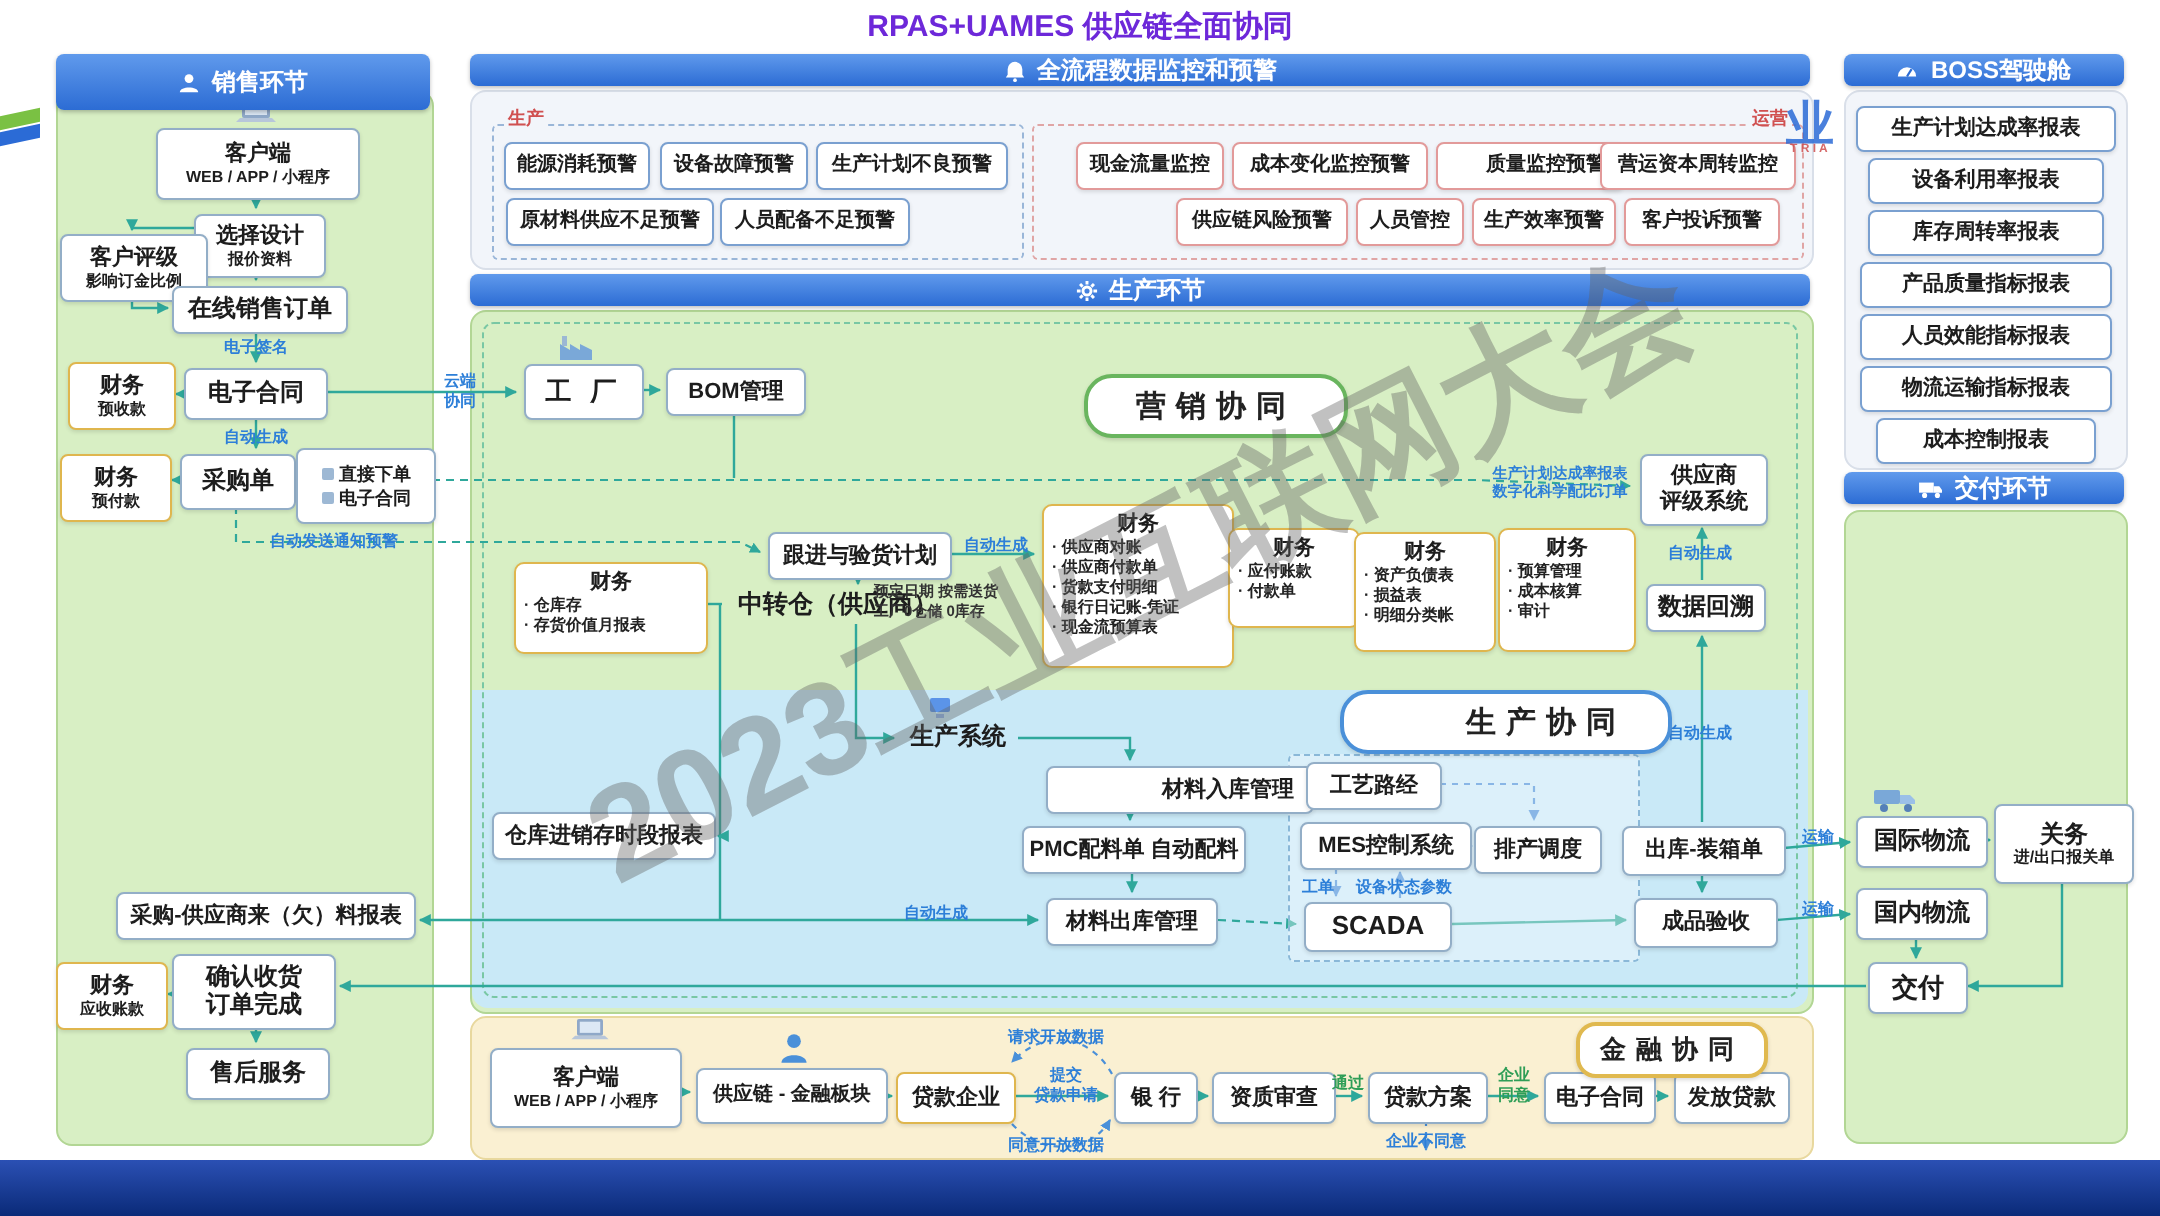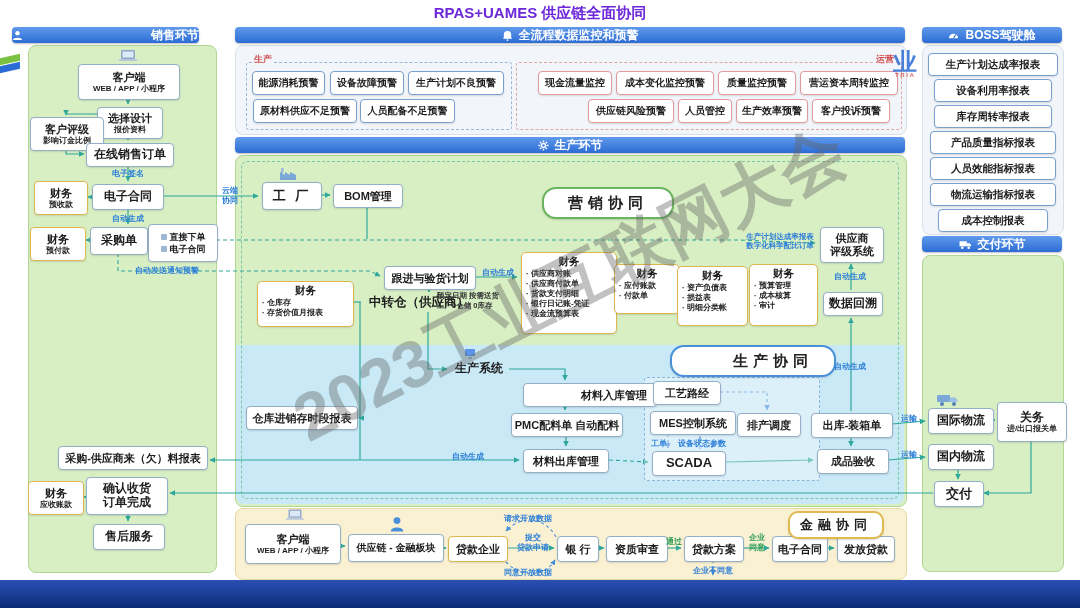--- a/index.html
+++ b/index.html
@@ -134,21 +134,21 @@
     <path d="M668,434 L668,448" marker-end="url(#mb)"></path>
     <path d="M700,449 L700,436" marker-end="url(#mb)"></path>
     <path d="M734,423 L736,423" marker-end="url(#mb)"></path>
     <path d="M720,392 L767,392 L767,410" marker-end="url(#mb)"></path>
     <path d="M556,537 C545,517 522,514 506,531" marker-end="url(#mb)"></path>
     <path d="M506,562 C521,578 545,577 555,560" marker-end="url(#mb)"></path>
     <path d="M713,560 L713,575" marker-end="url(#mb)"></path>
   </g>
 </svg>
 
-<div class="hd" style="left:12px;top:27px;width:187px;height:16px;justify-content:space-between;">
+<div class="hd" style="left:28px;top:27px;width:187px;height:28px;">
   <svg width="11" height="11" viewBox="0 0 12 12">
       <circle cx="6" cy="3.6" r="2.4" fill="#fff"></circle>
       <path d="M1 11c0-3.4 10-3.4 10 0z" fill="#fff"></path>
     </svg>
   <span>销售环节</span>
 </div>
 <div class="hd" style="left:235px;top:27px;width:670px;height:16px;">
   <svg width="11" height="11" viewBox="0 0 12 12">
       <path d="M6 1a4 4 0 0 1 4 4v3l1 1.6H1L2 8V5a4 4 0 0 1 4-4z" fill="#fff"></path>
       <circle cx="6" cy="11" r="1" fill="#fff"></circle>
@@ -262,21 +262,21 @@
   </div>
 
 <div class="grp red" style="left:516px;top:62px;width:384px;height:66px;"></div>
 <div class="lr" style="left:874px;top:53px;background:#f2f5fa;padding:0 2px;">运营</div>
 <div class="b rb" style="left:538px;top:71px;width:72px;height:22px;font-size:10px;">
     <span>现金流量监控</span>
   </div>
 <div class="b rb" style="left:616px;top:71px;width:96px;height:22px;font-size:10px;">
     <span>成本变化监控预警</span>
   </div>
-<div class="b rb" style="left:718px;top:71px;width:76px;height:22px;font-size:10px;">
+<div class="b rb" style="left:718px;top:71px;width:76px;height:22px;font-size:10px;padding-left:16px;">
     <span>质量监控预警</span>
   </div>
 <div class="b rb" style="left:800px;top:71px;width:96px;height:22px;font-size:10px;">
     <span>营运资本周转监控</span>
   </div>
 <div class="b rb" style="left:588px;top:99px;width:84px;height:22px;font-size:10px;">
     <span>供应链风险预警</span>
   </div>
 <div class="b rb" style="left:678px;top:99px;width:52px;height:22px;font-size:10px;">
     <span>人员管控</span>

